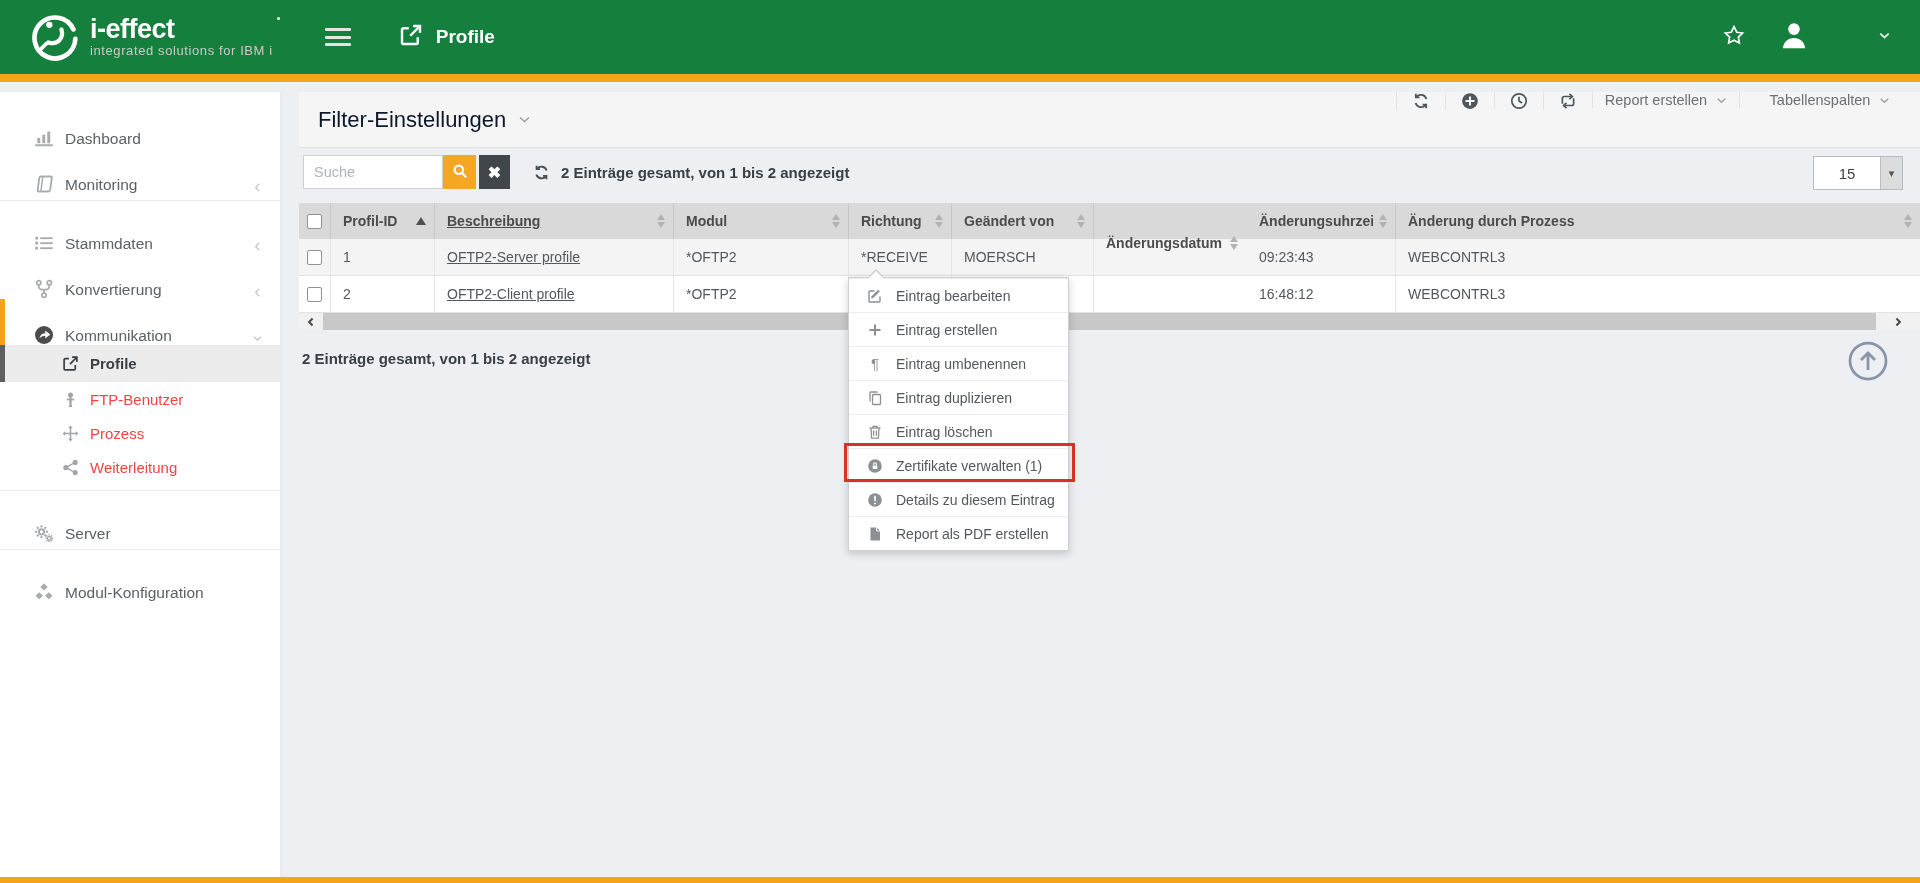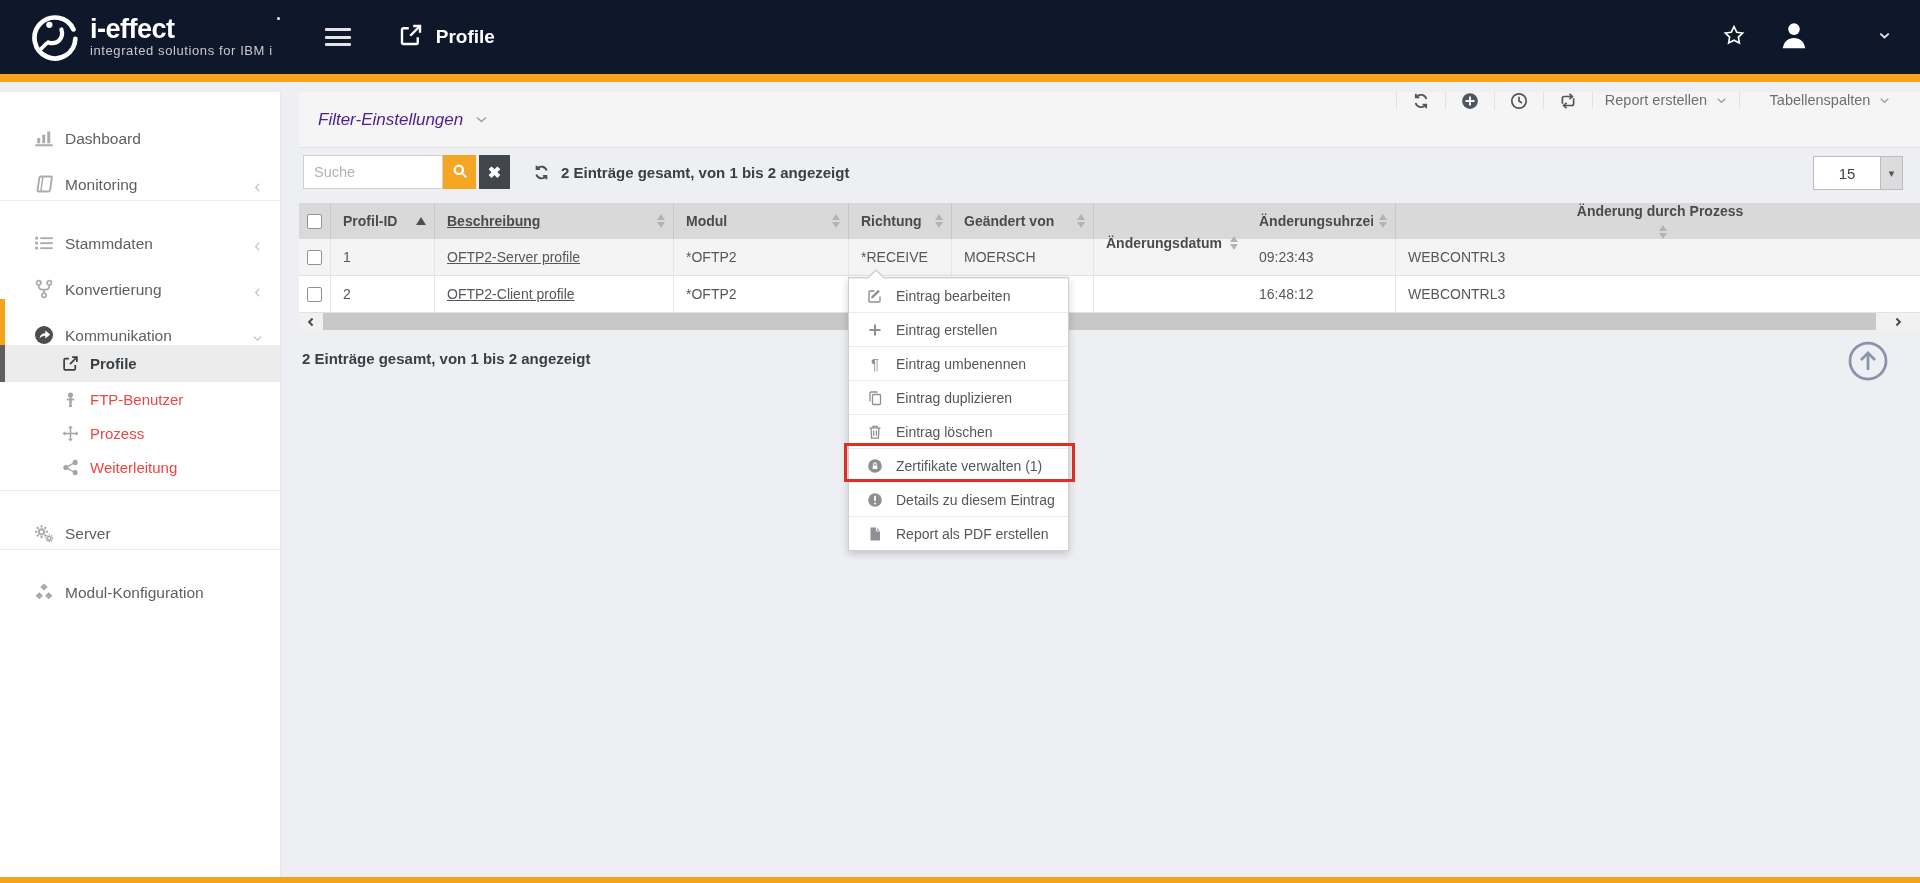--- a/index.html
+++ b/index.html
@@ -2,21 +2,21 @@
 <html><head>
 <meta charset="utf-8">
 <style>
   * { margin:0; padding:0; box-sizing:border-box; }
   html,body { width:1920px; height:883px; }
   body { font-family:"Liberation Sans","DejaVu Sans",sans-serif; background:#edeff3; overflow:hidden; }
   .page { position:relative; width:1920px; height:883px; overflow:hidden; }
   [data-interactable="true"] { cursor:pointer; }
 
   
-  .app-header { position:absolute; left:0; top:0; width:1920px; height:74px; background:#0f172a; display:flex; align-items:center; }
+  .app-header { position:absolute; left:0; top:0; width:1920px; height:74px; background:#15803d; display:flex; align-items:center; }
   .logo { display:flex; align-items:center; margin-left:28px; }
   .logo-text { margin-left:10px; color:#fff; position:relative; }
   .logo-title { font-size:27px; font-weight:bold; letter-spacing:-0.5px; line-height:26px; display:block; }
   .logo-reg { position:absolute; top:1px; right:-7px; width:3px; height:3px; background:#fff; border-radius:50%; }
   .logo-tagline { font-size:13px; color:#c9c9c9; letter-spacing:0.6px; display:block; margin-top:1px; }
   .hamburger { margin-left:52px; width:26px; height:18px; display:flex; flex-direction:column; justify-content:space-between; background:none; border:none; }
   .hamburger span { display:block; height:3px; background:#e4e4e4; border-radius:1px; }
   .page-title-wrap { display:flex; align-items:center; margin-left:48px; color:#fff; }
   .page-title-wrap h1 { font-size:19px; font-weight:bold; margin-left:13px; }
   .hdr-actions { position:absolute; right:0; top:0; height:74px; width:260px; }
@@ -37,21 +37,21 @@
   .nav-item.accent .nicon { color:#4c4c4c; }
   .nav-divider { border-top:1px solid #ededed; margin:6px 0; }
   .nav-sub { position:relative; height:34px; display:flex; align-items:center; padding-left:62px; color:#ef4444; font-size:15px; }
   .nav-sub .nicon { width:17px; height:17px; color:#a2a5a8; margin-right:11px; flex:0 0 17px; }
   .nav-sub.active { background:#ececec; border-left:5px solid #5f5f5f; padding-left:57px; color:#3b4044; font-weight:bold; height:37px; }
   .nav-sub.active .nicon { color:#3b4044; }
   .nicon svg, .nchev svg, .cicon svg { width:100%; height:100%; display:block; }
 
   
   .filter-bar { position:absolute; left:299px; top:92px; width:1621px; height:56px; background:#f5f5f5; border-bottom:1px solid #e2e2e2; display:flex; align-items:stretch; }
-  .filter-label { display:flex; align-items:center; padding-left:19px; color:#4c1d95; font-size:17px;font-style:italic; }
+  .filter-label { display:flex; align-items:center; padding-left:19px; color:#0f172a; font-size:22px; }
   .filter-label .fchev { width:13px; height:13px; color:#9aa0a5; margin-left:12px; }
   .fb-right { margin-left:auto; display:flex; align-items:flex-start; }
   .fb-cell { width:49px; display:flex; align-items:center; justify-content:center; border-left:1px solid #e2e2e2; color:#4f565c; background:none; border-top:none; border-right:none; border-bottom:none; }
   .fb-cell svg { width:18px; height:18px; }
   .fb-btn { display:flex; align-items:center; justify-content:center; border-left:1px solid #e2e2e2; color:#6b7075; font-size:14.5px; background:none; border-top:none; border-right:none; border-bottom:none; }
   .fb-btn .fchev { width:11px; height:11px; margin-left:9px; color:#9aa0a5; }
   .fb-report { width:147px; } .fb-columns { width:181px; }
   .fchev svg { width:100%; height:100%; display:block; }
 
   
@@ -65,21 +65,21 @@
   .summary-top { position:absolute; left:561px; top:164px; font-size:15px; font-weight:bold; color:#3b4045; }
 
   .page-size { position:absolute; left:1813px; top:156px; width:90px; height:34px; background:#fff; border:1px solid #b8bcc4; display:flex; }
   .page-size .ps-val { flex:1; display:flex; align-items:center; justify-content:center; font-size:15px; color:#444; }
   .page-size .ps-arrow { width:22px; background:#dcdcdc; border-left:1px solid #b8bcc4; display:flex; align-items:center; justify-content:center; color:#555; font-size:11px; }
 
   
   .table { position:absolute; left:299px; top:203px; width:1621px; }
   .thead { display:flex; height:36px; background:#d9d9d9; }
   .th { display:flex; align-items:center; padding:0 8px 0 12px; font-size:14px; font-weight:bold; color:#4b4b4b; border-right:1px solid #c8c8c8; }
-  .th:last-child { border-right:none;flex-direction:column; }
+  .th:last-child { border-right:none; }
   .th .thl { flex:1; white-space:nowrap; overflow:hidden; }
   .tr { display:flex; height:37px; background:#fff; border-bottom:1px solid #e2e2e2; }
   .tr.striped { background:#f4f4f4; }
   .td { display:flex; align-items:center; padding:0 8px 0 12px; font-size:14px; color:#54585c; border-right:1px solid #e6e6e6; white-space:nowrap; overflow:hidden; }
   .td:last-child { border-right:none; }
   .c0 { width:32px; justify-content:center; padding:0; }
   .c1 { width:104px; } .c2 { width:239px;text-decoration:underline; } .c3 { width:175px; } .c4 { width:103px; }
   .c5 { width:142px; } .c6 { width:153px;margin-top:40px; } .c7 { width:149px; } .c8 { width:524px; }
   .cb { width:15px; height:15px; background:#fff; border:1px solid #8f9396; border-radius:2px; }
   .sort-asc { width:0; height:0; border-left:5px solid transparent; border-right:5px solid transparent; border-bottom:8px solid #4f4f4f; margin-left:6px; }

